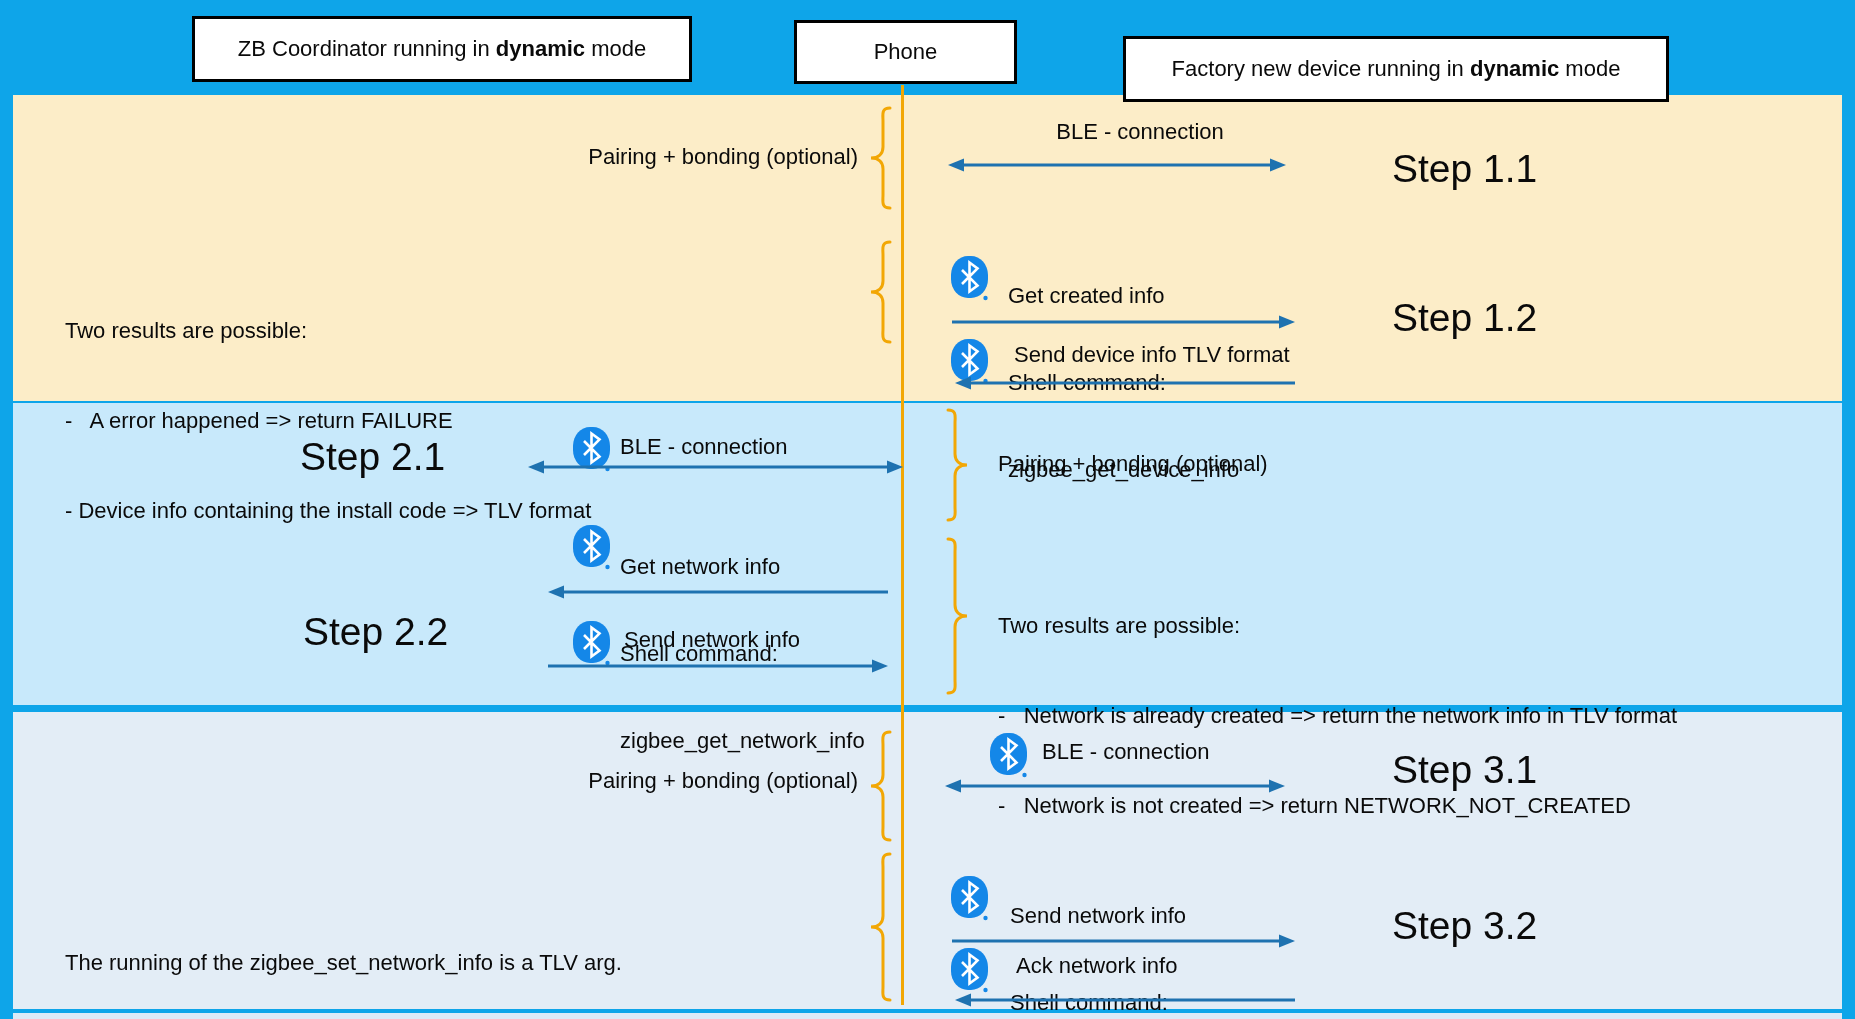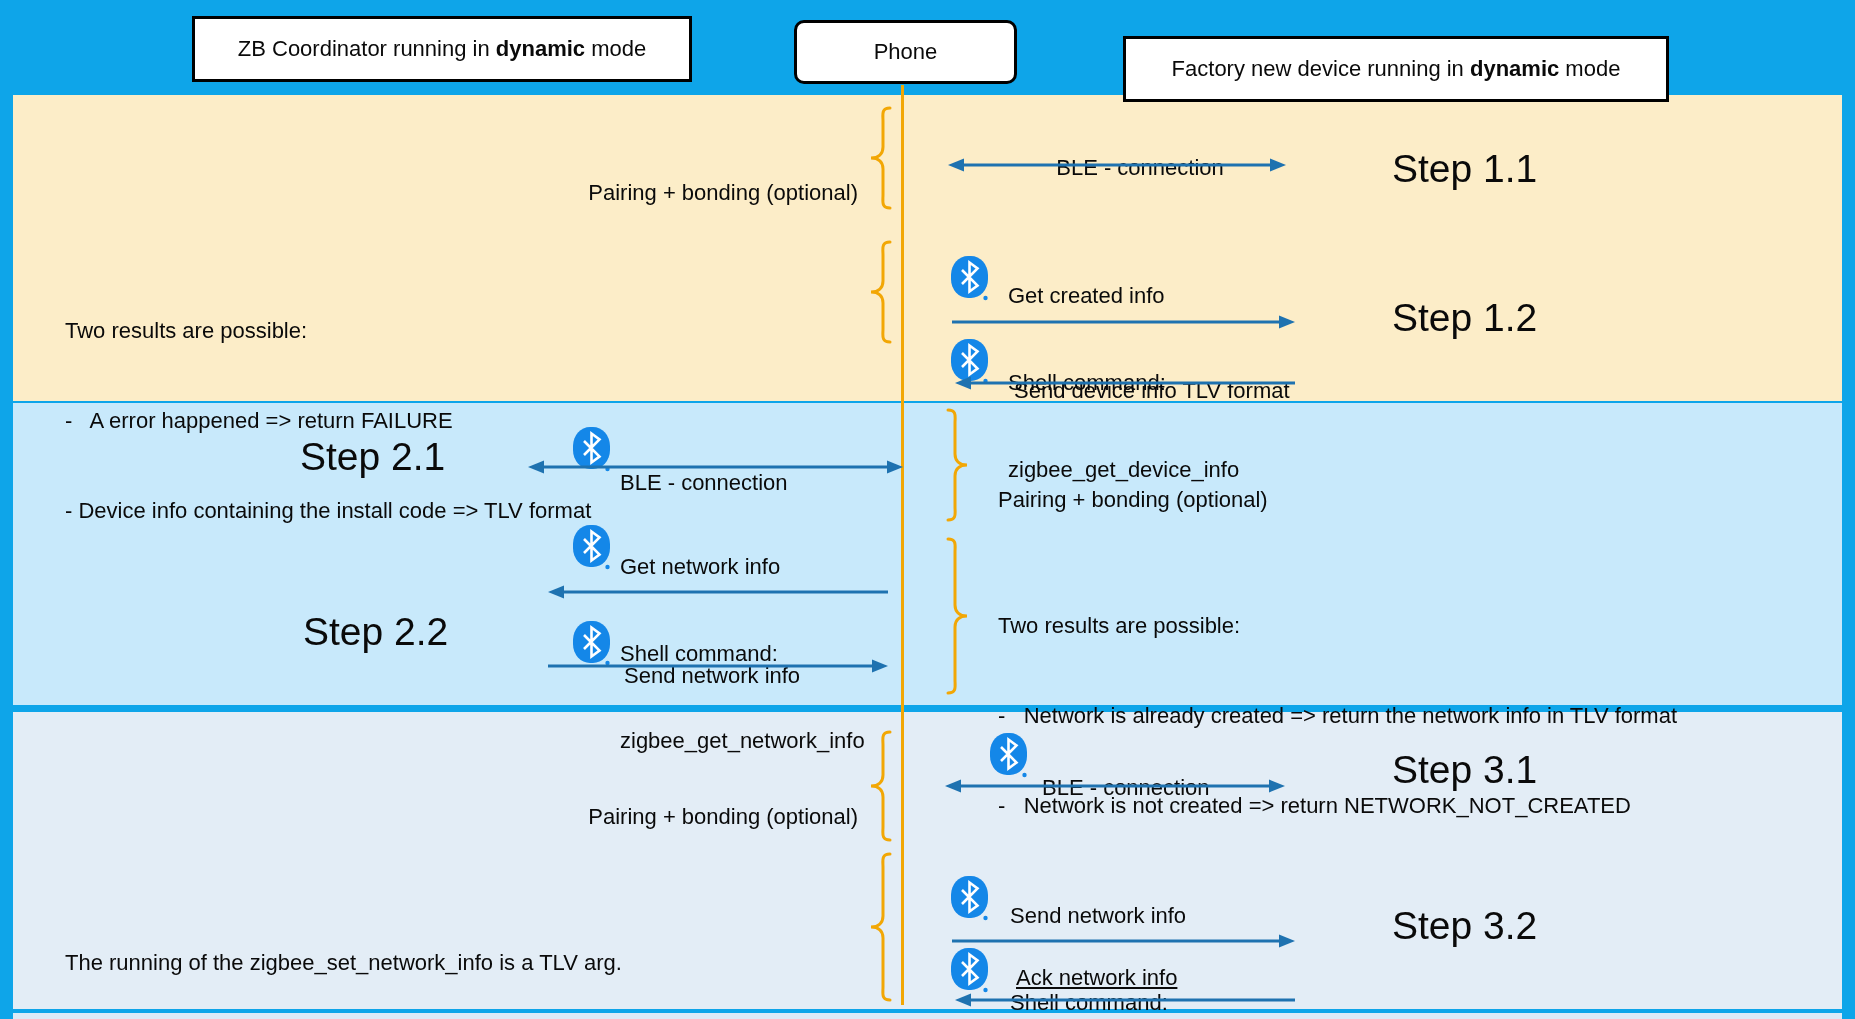--- a/index.html
+++ b/index.html
@@ -5,21 +5,21 @@
   html,body{margin:0;padding:0;background:#fff;}
   #canvas{position:relative;width:1855px;height:1019px;background:#0ea5e9;
           font-family:"Liberation Sans",sans-serif;color:#0a0a0a;overflow:hidden;}
   .band{position:absolute;left:13px;width:1829px;}
   .hdr{position:absolute;background:#fff;border:3px solid #000;display:flex;
        align-items:center;justify-content:center;font-size:22px;text-align:center;}
   .hdr b{font-weight:bold;}
   .step{position:absolute;font-size:39px;white-space:nowrap;}
   .note{position:absolute;font-size:22px;line-height:30px;white-space:pre;}
   .msg{position:absolute;font-size:22px;line-height:29px;white-space:pre;}
-  .lbl{position:absolute;font-size:22px;white-space:nowrap;margin-top:36px;}
+  .lbl{position:absolute;font-size:22px;white-space:nowrap;}
   .right{text-align:right;}
   .center{text-align:center;}
   .lifeline{position:absolute;background:#F2A705;}
   .brace{position:absolute;}
   .arr{position:absolute;}
   .bt{position:absolute;}
 </style>
 </head>
 <body>
 
@@ -28,21 +28,21 @@
   <div class="band" style="top:95px;height:306px;background:#FCEDC8;"></div>
   <div class="band" style="top:403px;height:302px;background:#C8E9FB;"></div>
   <div class="band" style="top:712px;height:297px;background:#E3EDF6;"></div>
   <div class="band" style="top:1013px;height:6px;background:#DCEAF7;"></div>
 
   <div class="lifeline" style="left:901px;top:85px;width:3px;height:920px;"></div>
 
   <div class="hdr" style="left:192px;top:16px;width:494px;height:60px;">
     <span><span>ZB Coordinator running in </span><b>dynamic</b><span> mode</span></span>
   </div>
-  <div class="hdr" style="left:794px;top:20px;width:217px;height:58px;border-radius:10px;">
+  <div class="hdr" style="left:794px;top:20px;width:217px;height:58px;">
     <span><span>Phone</span><b></b><span></span></span>
   </div>
   <div class="hdr" style="left:1123px;top:20px;width:540px;height:60px;margin-top:16px;">
     <span><span>Factory new device running in </span><b>dynamic</b><span> mode</span></span>
   </div>
 
   <div class="lbl right" style="left:470px;top:144px;width:388px;">Pairing + bonding (optional)</div>
 
   <svg class="brace" style="left:866px;top:106px;" width="28" height="104">
     <path d="M24,2 C15,2 17,9 17,15 L17,41 C17,49 11,52 5,52 C11,52 17,55 17,63 L17,89 C17,95 15,102 24,102" fill="none" stroke="#F2A705" stroke-width="3" stroke-linecap="round"></path>
@@ -188,19 +188,19 @@
     <line x1="0" y1="8" x2="328" y2="8" stroke="#1E72B0" stroke-width="3.2"></line>
     <polygon points="343,8 327,1.5 327,14.5" fill="#1E72B0"></polygon>
   </svg>
   <div class="step" style="left:1392px;top:904px;">Step 3.2</div>
 
   <svg class="bt" style="left:950px;top:947px;" width="40" height="46" viewBox="0 0 40 46">
     <rect x="1" y="1" width="37" height="42" rx="17" ry="19" fill="#1487E8"></rect>
     <path d="M12,15 L27.5,30.5 L19.5,36.5 L19.5,7.5 L27.5,13.5 L12,29" stroke="#fff" stroke-width="2.6" fill="none"></path>
     <circle cx="35.5" cy="43" r="2.2" fill="#1487E8"></circle>
   </svg>
-  <div class="lbl" style="left:1016px;top:929px;text-decoration:underline;">Ack network info</div>
+  <div class="lbl" style="left:1016px;top:953px;">Ack network info</div>
   <svg class="arr" style="left:955px;top:992px;" width="340" height="16">
     <line x1="15" y1="8" x2="340" y2="8" stroke="#1E72B0" stroke-width="3.2"></line>
     <polygon points="0,8 16,1.5 16,14.5" fill="#1E72B0"></polygon>
   </svg>
 
 </div>
 
 </body></html>

